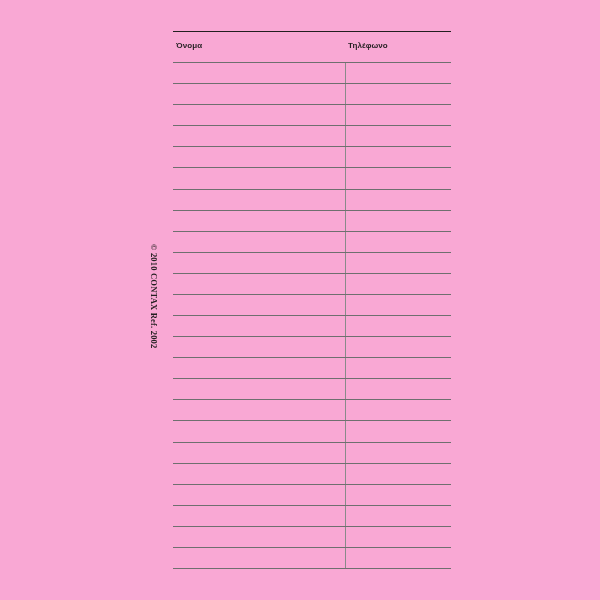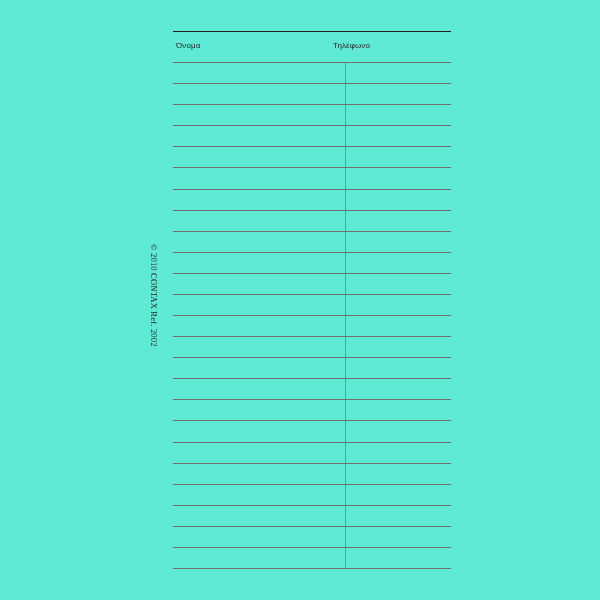--- a/index.html
+++ b/index.html
@@ -11,21 +11,22 @@
     height: 600px;
     background: #ffffff;
     font-family: "Liberation Serif", serif;
     overflow: hidden;
   }
 
   #page {
     position: relative;
     width: 600px;
     height: 600px;
-    background: #5eead4;
+    background: #f9a8d4;
+    font-weight: bold;
   }
 
   
   #copyright {
     position: absolute;
     left: 148px;
     top: 244px;
     width: 110px;
     transform-origin: left top;
     transform: rotate(90deg) translate(0, -11px);
@@ -64,21 +65,21 @@
   }
   .hdr {
     position: absolute;
     top: 10px;
     font-family: "Liberation Sans", sans-serif;
     font-size: 8px;
     color: #231f20;
     letter-spacing: 0.1px;
   }
   .hdr-name { left: 3px; }
-  .hdr-phone { left: 160px; }
+  .hdr-phone { left: 175px; }
 
   
   .v-divider {
     position: absolute;
     left: 172px;
     top: 31px;
     width: 0;
     height: 506px;
     border-left: 0.8px solid #8a8a8a;
   }

